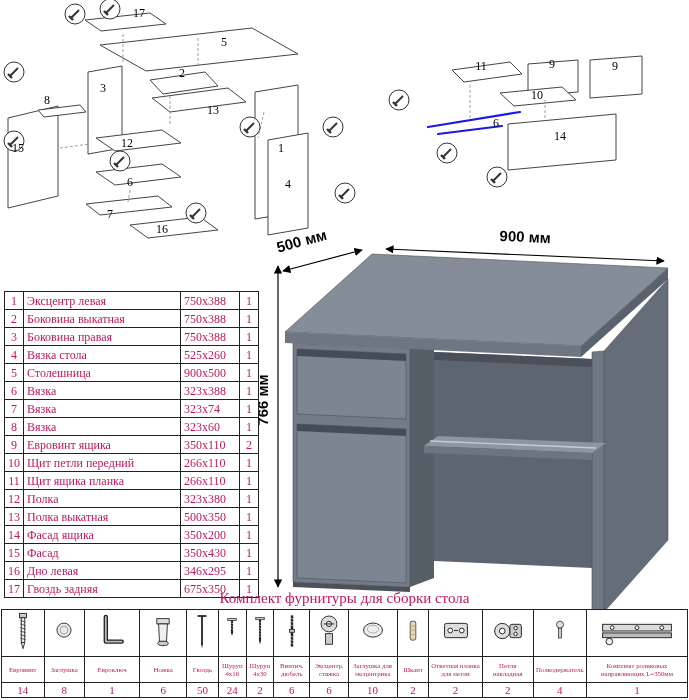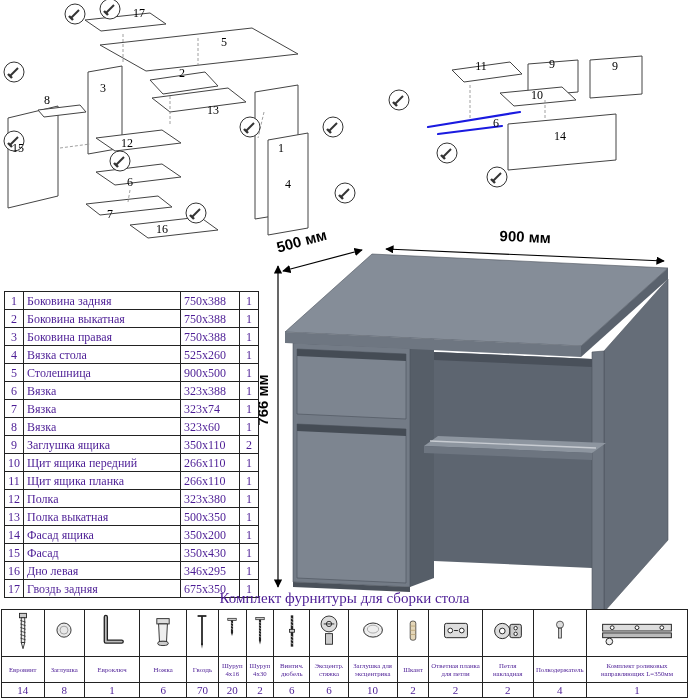--- a/index.html
+++ b/index.html
@@ -1,17 +1,17 @@
 <!DOCTYPE html>
 <html><head>
 <meta charset="utf-8">
 <style>
   html,body{margin:0;padding:0;background:#fff;}
   .sheet{position:relative;width:689px;height:700px;background:#fff;overflow:hidden;
-         font-family:"Liberation Serif",serif;color:#4c1d95;}
+         font-family:"Liberation Serif",serif;color:#be185d;}
   .art{position:absolute;left:0;top:0;}
   .panel{fill:#ffffff;stroke:#444;stroke-width:1;}
   .dash{stroke:#888;stroke-width:0.8;stroke-dasharray:3 2;fill:none;}
   .dlabel{font:12px "Liberation Serif",serif;text-anchor:middle;fill:#000;}
   .dim{font:bold 15px "Liberation Sans",sans-serif;fill:#000;text-anchor:middle;}
   .dimline{stroke:#000;stroke-width:1.2;}
   .rail{stroke:#1a1ae0;stroke-width:2.2;stroke-linecap:round;}
 
   #parts-table{position:absolute;left:4px;top:291px;border-collapse:collapse;
                font-size:12px;line-height:1;background:#fff;}
@@ -157,21 +157,21 @@
 
       <line class="dimline" x1="278" y1="266" x2="278" y2="587" marker-start="url(#arr)" marker-end="url(#arr)"></line>
       <text class="dim" transform="translate(268,400) rotate(-90)">766 мм</text>
     </g>
   </svg>
 
   <table id="parts-table">
     <tbody id="parts-body">
         <tr>
           <td class="num">1</td>
-          <td class="name">Боковина задняя</td>
+          <td class="name">Эксцентр левая</td>
           <td class="size">750x388</td>
           <td class="qty">1</td>
         </tr>
         <tr>
           <td class="num">2</td>
           <td class="name">Боковина выкатная</td>
           <td class="size">750x388</td>
           <td class="qty">1</td>
         </tr>
         <tr>
@@ -205,27 +205,27 @@
           <td class="qty">1</td>
         </tr>
         <tr>
           <td class="num">8</td>
           <td class="name">Вязка</td>
           <td class="size">323x60</td>
           <td class="qty">1</td>
         </tr>
         <tr>
           <td class="num">9</td>
-          <td class="name">Заглушка ящика</td>
+          <td class="name">Евровинт ящика</td>
           <td class="size">350x110</td>
           <td class="qty">2</td>
         </tr>
         <tr>
           <td class="num">10</td>
-          <td class="name">Щит ящика передний</td>
+          <td class="name">Щит петли передний</td>
           <td class="size">266x110</td>
           <td class="qty">1</td>
         </tr>
         <tr>
           <td class="num">11</td>
           <td class="name">Щит ящика планка</td>
           <td class="size">266x110</td>
           <td class="qty">1</td>
         </tr>
         <tr>
@@ -404,22 +404,22 @@
           <td>Ответная планка для петли</td>
           <td>Петля накладная</td>
           <td>Полкодержатель</td>
           <td>Комплект роликовых направляющих L=350мм</td>
         </tr>
       <tr class="qtys" id="hw-qtys">
           <td>14</td>
           <td>8</td>
           <td>1</td>
           <td>6</td>
-          <td>70</td>
-          <td>20</td>
+          <td>50</td>
+          <td>24</td>
           <td>2</td>
           <td>6</td>
           <td>6</td>
           <td>10</td>
           <td>2</td>
           <td>2</td>
           <td>2</td>
           <td>4</td>
           <td>1</td>
         </tr>

